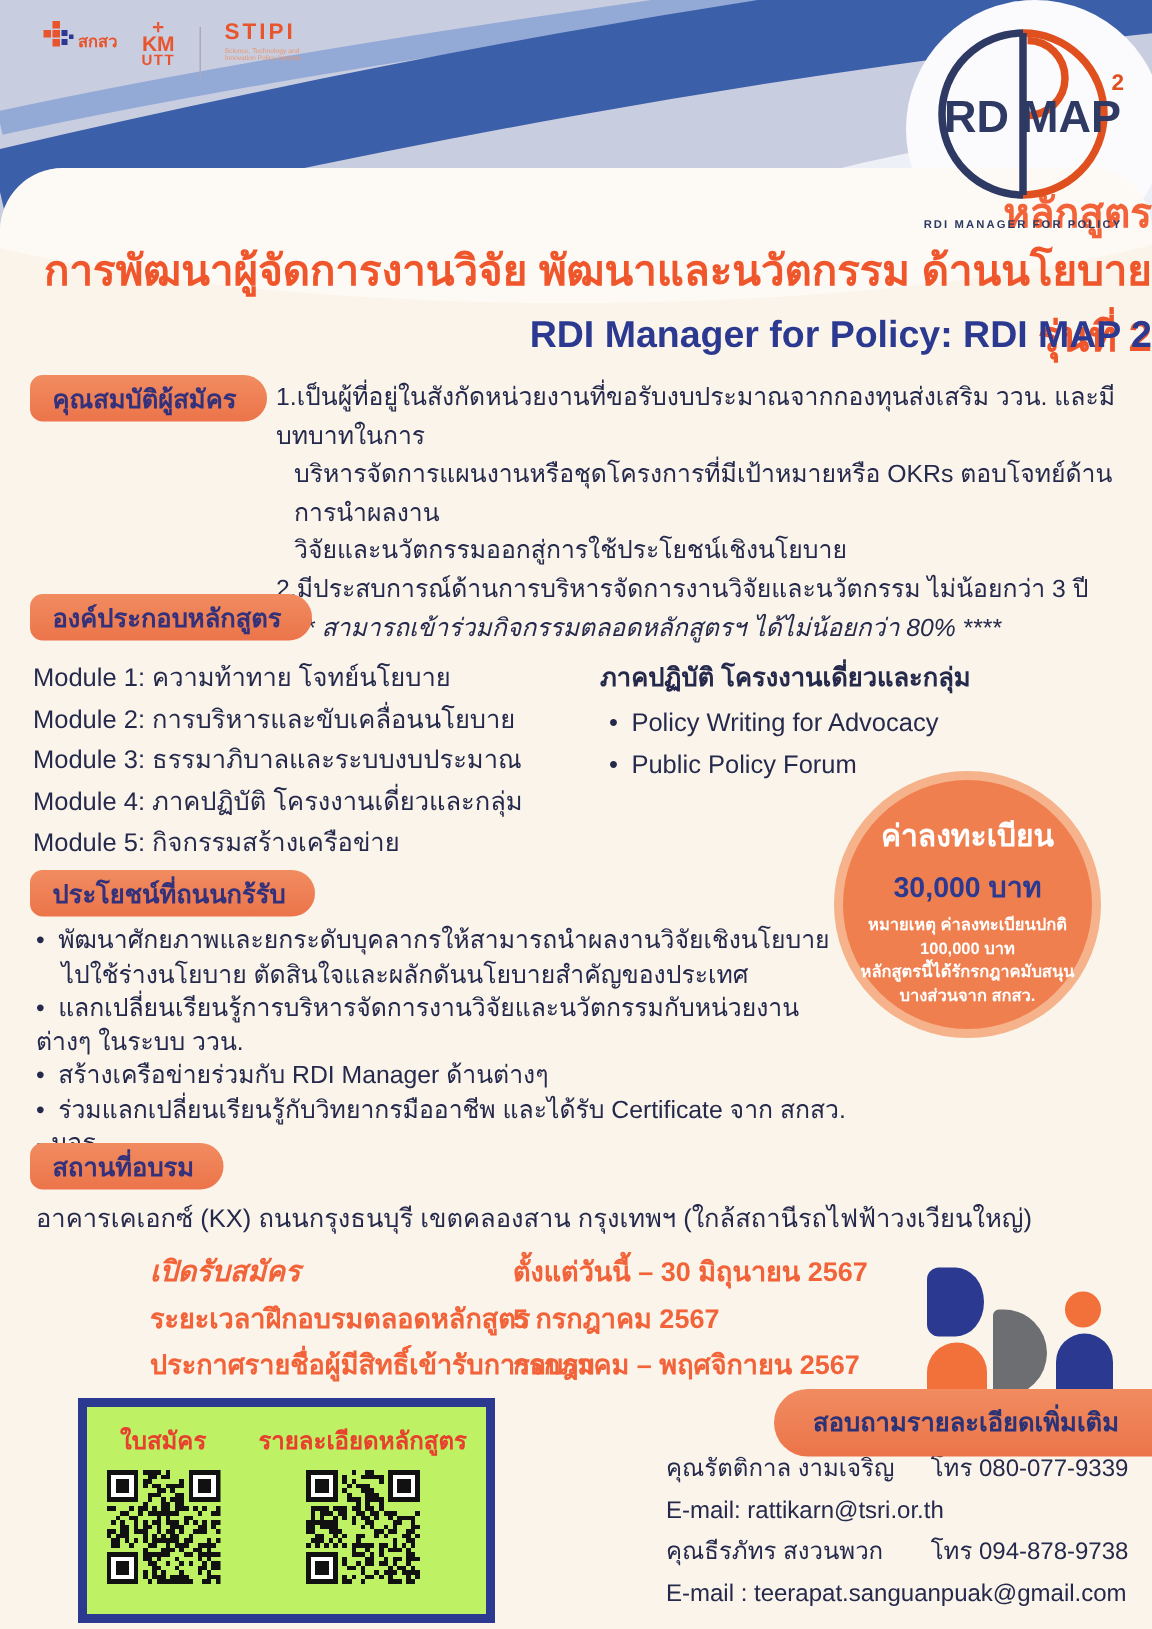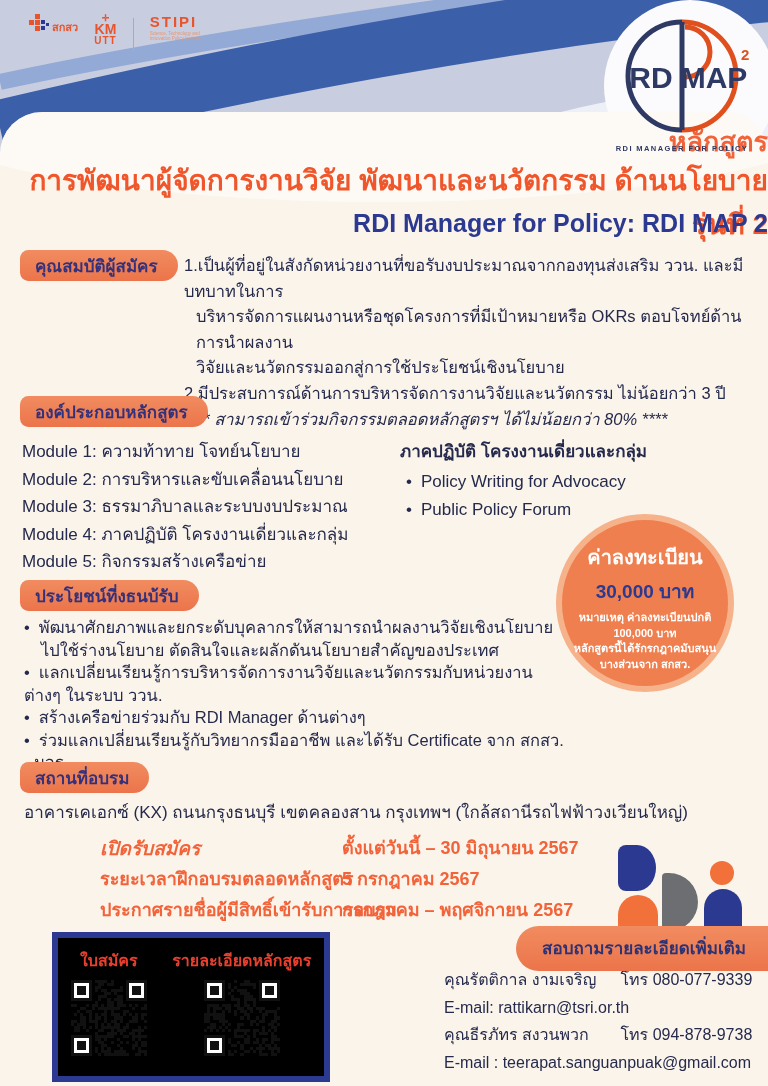--- a/index.html
+++ b/index.html
@@ -71,21 +71,21 @@
   .d2{left:0;top:50px;width:40px;height:36px;background:#f2703a;border-radius:20px 20px 4px 4px;}
   .d3{left:44px;top:28px;width:36px;height:58px;background:#6d6e71;border-radius:4px 29px 29px 4px;}
   .d4{left:92px;top:16px;width:24px;height:24px;background:#f2703a;border-radius:50%;}
   .d5{left:86px;top:44px;width:38px;height:42px;background:#2b3990;border-radius:19px 19px 4px 4px;}
   
   .contact-badge{position:absolute;right:0;top:926px;z-index:5;background:linear-gradient(180deg,#f18c60,#ec744a);
        color:#2b3275;font-weight:bold;font-size:17px;padding:8px 22px 10px 26px;border-radius:24px 0 0 24px;}
   .cinfo{left:444px;top:966px;font-size:16px;line-height:27.5px;}
   .cname{display:inline-block;width:172px;}
   
-  .qrbox{position:absolute;left:52px;top:932px;width:266px;height:128px;background:#000000;
+  .qrbox{position:absolute;left:52px;top:932px;width:266px;height:128px;background:#bef264;
          border:6px solid #2b3990;display:flex;justify-content:space-around;padding-top:10px;z-index:4;}
   .qrcol{text-align:center;}
   .qrlabel{color:#e8402f;font-weight:bold;font-size:16px;margin-bottom:7px;white-space:nowrap;}
   .qr{width:76px;height:76px;margin:0 auto;}
 </style>
 </head>
 <body>
 
 <div class="poster">
 
@@ -166,21 +166,21 @@
 
   <div class="fee">
     <div class="fee-title">ค่าลงทะเบียน</div>
     <div class="fee-price">30,000 บาท</div>
     <div class="fee-note">หมายเหตุ ค่าลงทะเบียนปกติ</div>
     <div class="fee-note">100,000 บาท</div>
     <div class="fee-note">หลักสูตรนี้ได้รักรกฎาคมับสนุน</div>
     <div class="fee-note">บางส่วนจาก สกสว.</div>
   </div>
 
-  <div class="badge b-ben">ประโยชน์ที่งธนบ้รับ</div>
+  <div class="badge b-ben">ประโยชน์ที่ถนนกร้รับ</div>
   <div class="txt bens">
     <div class="bl">พัฒนาศักยภาพและยกระดับบุคลากรให้สามารถนำผลงานวิจัยเชิงนโยบาย</div>
     <div class="nb">ไปใช้ร่างนโยบาย ตัดสินใจและผลักดันนโยบายสำคัญของประเทศ</div>
     <div class="bl">แลกเปลี่ยนเรียนรู้การบริหารจัดการงานวิจัยและนวัตกรรมกับหน่วยงานต่างๆ ในระบบ ววน.</div>
     <div class="bl">สร้างเครือข่ายร่วมกับ RDI Manager ด้านต่างๆ</div>
     <div class="bl">ร่วมแลกเปลี่ยนเรียนรู้กับวิทยากรมืออาชีพ และได้รับ Certificate จาก สกสว. - มจธ.</div>
   </div>
 
   <div class="badge b-ven">สถานที่อบรม</div>
   <div class="txt venue-text">อาคารเคเอกซ์ (KX) ถนนกรุงธนบุรี เขตคลองสาน กรุงเทพฯ (ใกล้สถานีรถไฟฟ้าวงเวียนใหญ่)</div>

